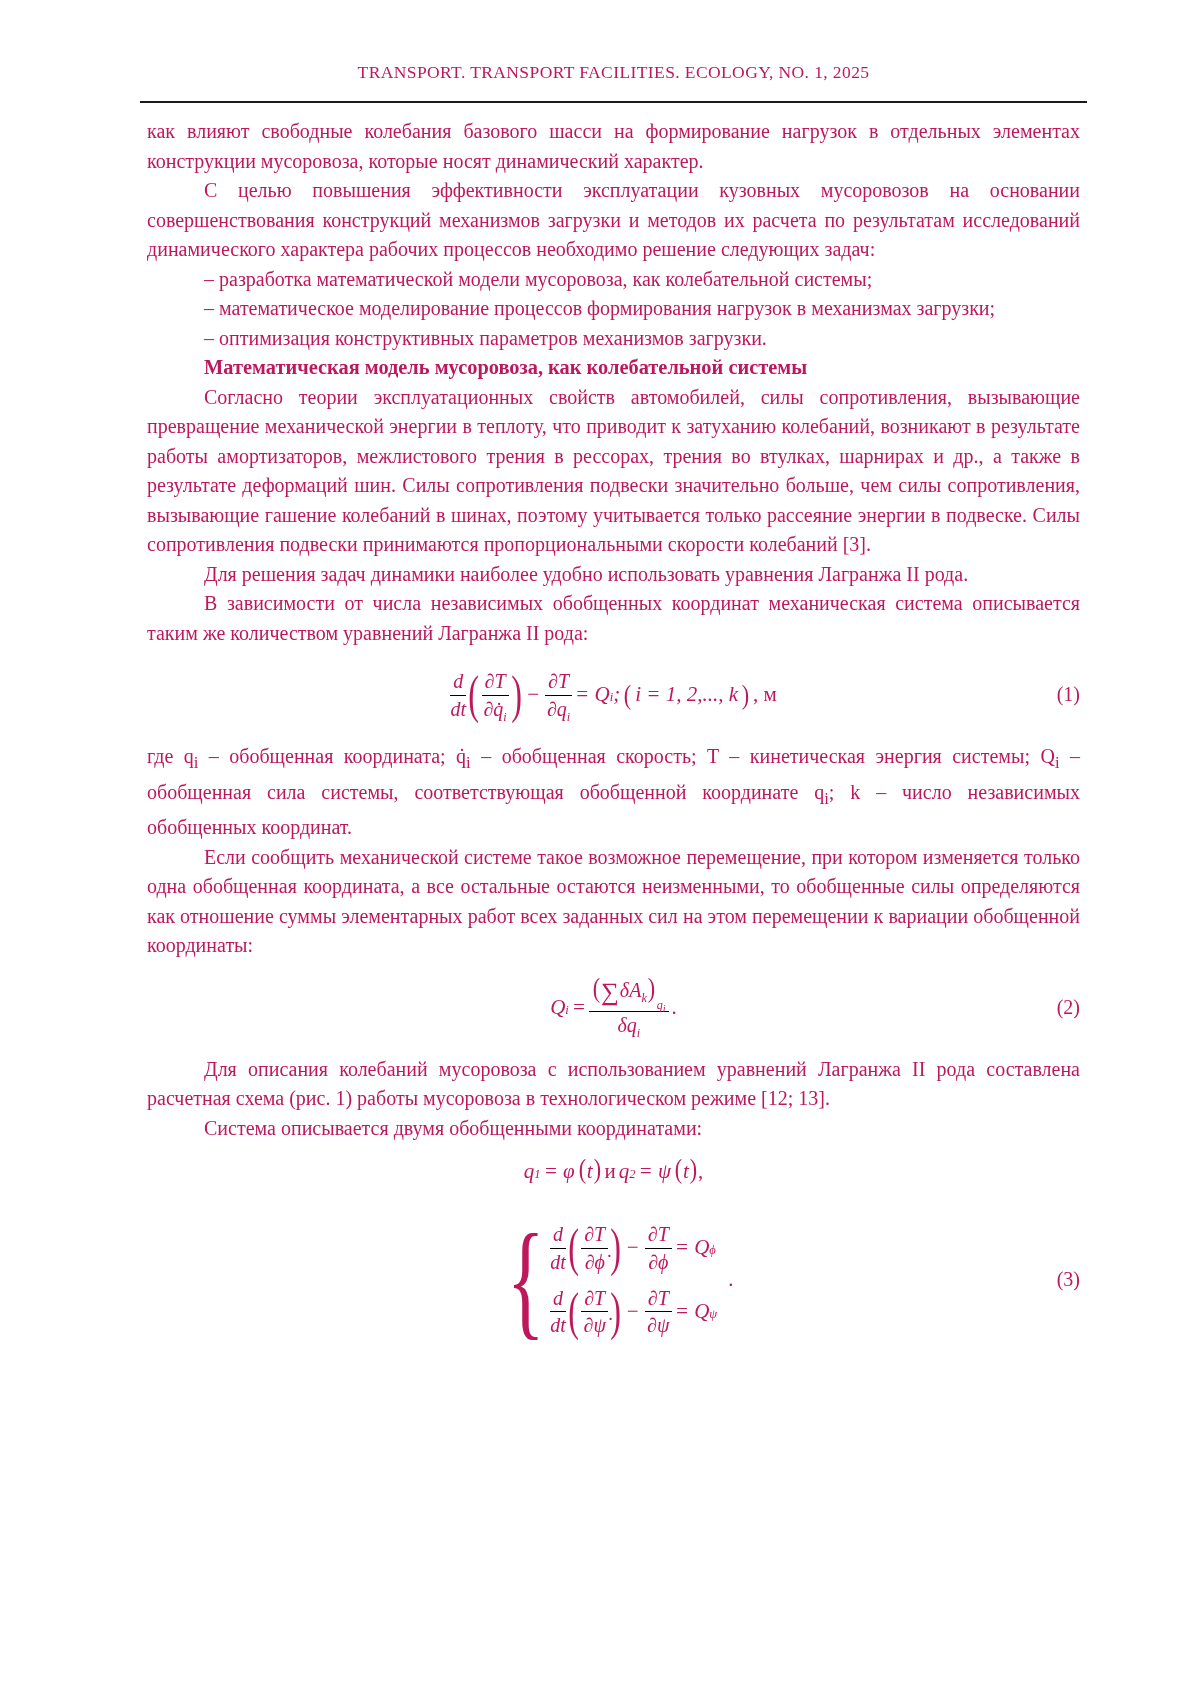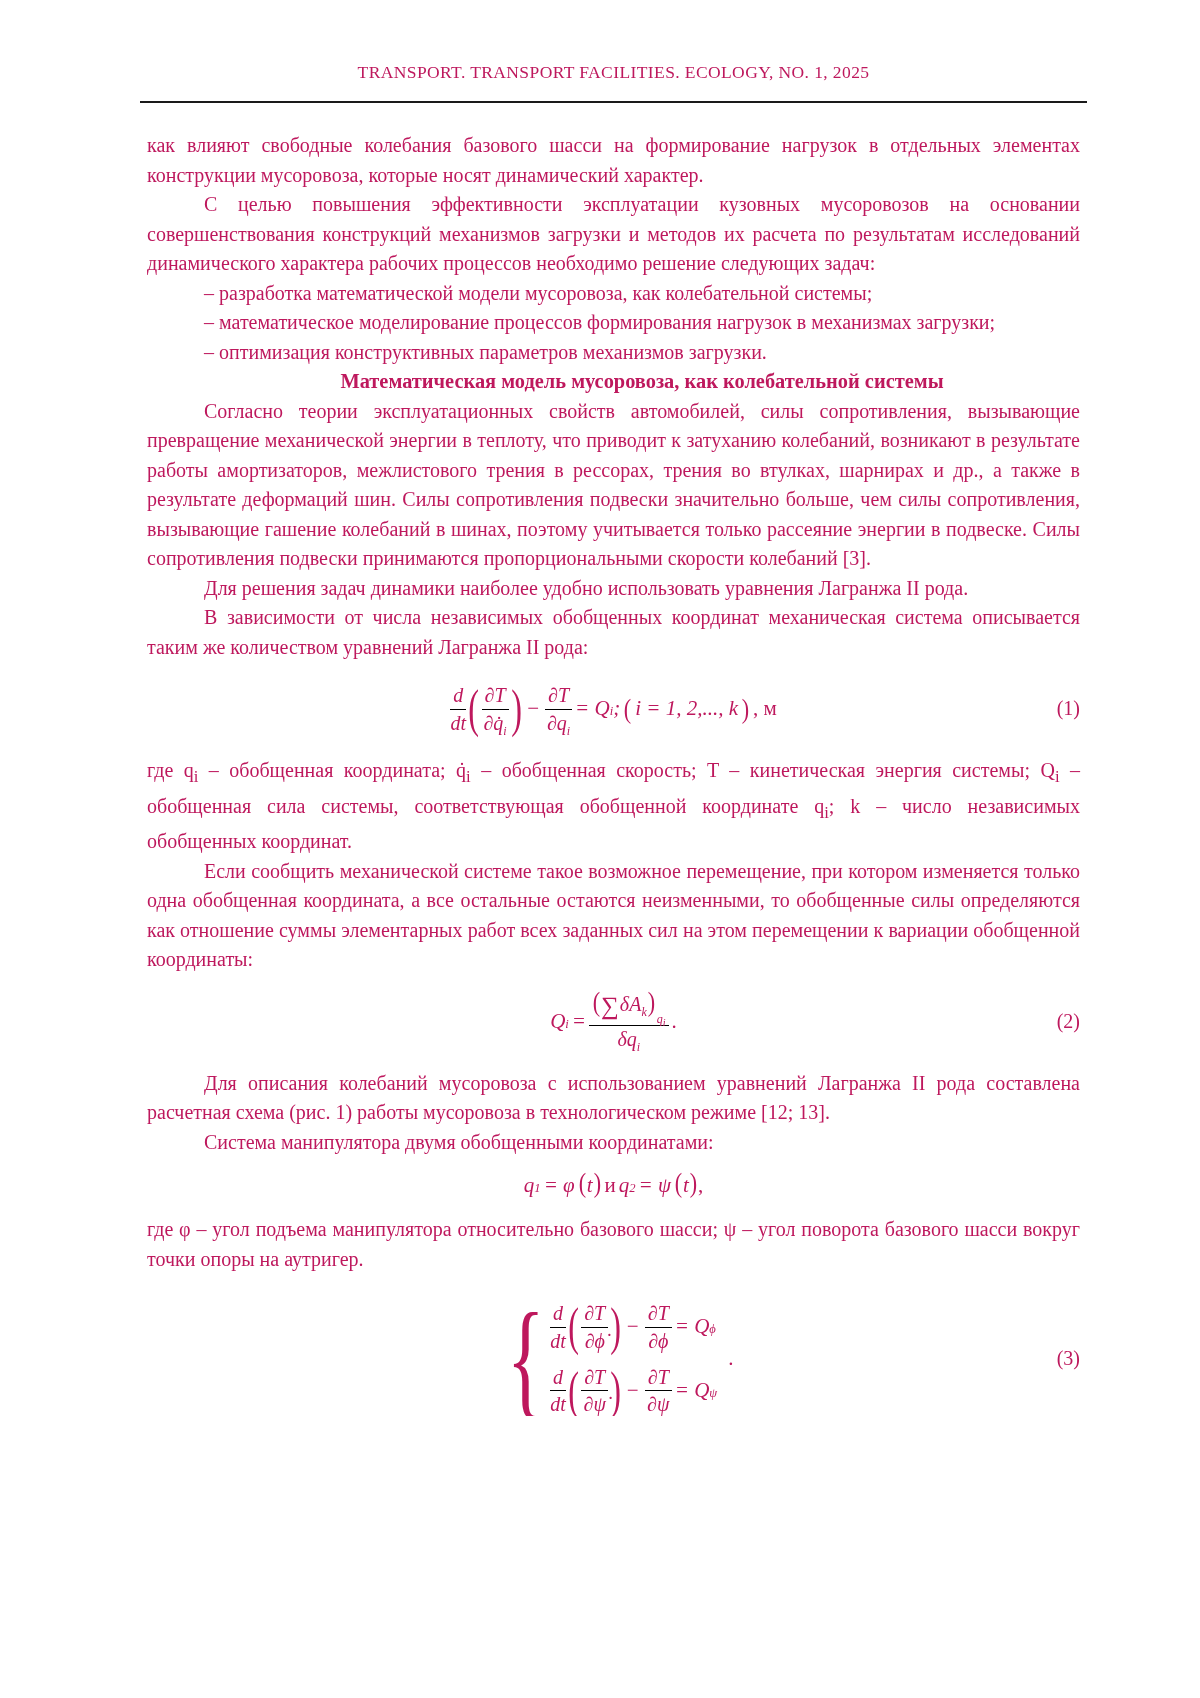--- a/index.html
+++ b/index.html
@@ -25,33 +25,33 @@
   .header-rule {
     position: absolute;
     top: 101px;
     left: 140px;
     width: 947px;
     height: 2px;
     background: #1a1a1a;
   }
   .body-flow {
     position: absolute;
-    top: 131px;
+    top: 117px;
     left: 147px;
     width: 933px;
     font-size: 20px;
     line-height: 29.5px;
     text-align: justify;
   }
   .body-flow p { margin: 0; text-indent: 57px; }
   .body-flow p.noindent { text-indent: 0; }
   .section-heading {
     font-size: 20.4px;
     font-weight: bold;
-    text-align: center;
+    text-align: left;
     text-indent: 0;
     margin: 12px 0 14px 0;
   }
   .iv { }
   
   .eqrow {
     position: relative;
     display: flex;
     justify-content: center;
     align-items: center;
@@ -173,21 +173,21 @@
         <span class="frac">
           <span class="fn"><span class="medp">(</span><span class="sum">∑</span><span>δA</span><sub>k</sub><span class="medp">)</span><sub class="osub"><span>q</span><sub>i</sub></sub></span>
           <span class="fd"><span>δq</span><sub>i</sub></span>
         </span>
         <span class="rm">.</span>
       </span>
       <span class="eqnum">(2)</span>
     </div>
 
     <p>Для описания колебаний мусоровоза с использованием уравнений Лагранжа II рода составлена расчетная схема (рис. 1) работы мусоровоза в технологическом режиме [12; 13].</p>
-    <p>Система манипулятора двумя обобщенными координатами:</p>
+    <p>Система описывается двумя обобщенными координатами:</p>
 
     <div class="eqrow small">
       <span class="math">
         <span class="tok">
             <span>q</span>
             <sub>1</sub>
           </span>
         <span>= φ</span>
         <span class="tok">
             <span class="medp">(</span>
@@ -202,21 +202,20 @@
         <span>= ψ</span>
         <span class="tok">
             <span class="medp">(</span>
             <span>t</span>
             <span class="medp">)</span>
             <span class="rm">,</span>
           </span>
       </span>
     </div>
 
-    <p class="noindent">где φ – угол подъема манипулятора относительно базового шасси; ψ – угол поворота базового шасси вокруг точки опоры на аутригер.</p>
 
     <div class="eqrow eq3">
       <span class="math">
         <span class="sysbrace">{</span>
         <span class="system">
           <span class="sysline">
             <span class="frac">
               <span class="fn">d</span>
               <span class="fd">dt</span>
             </span>

